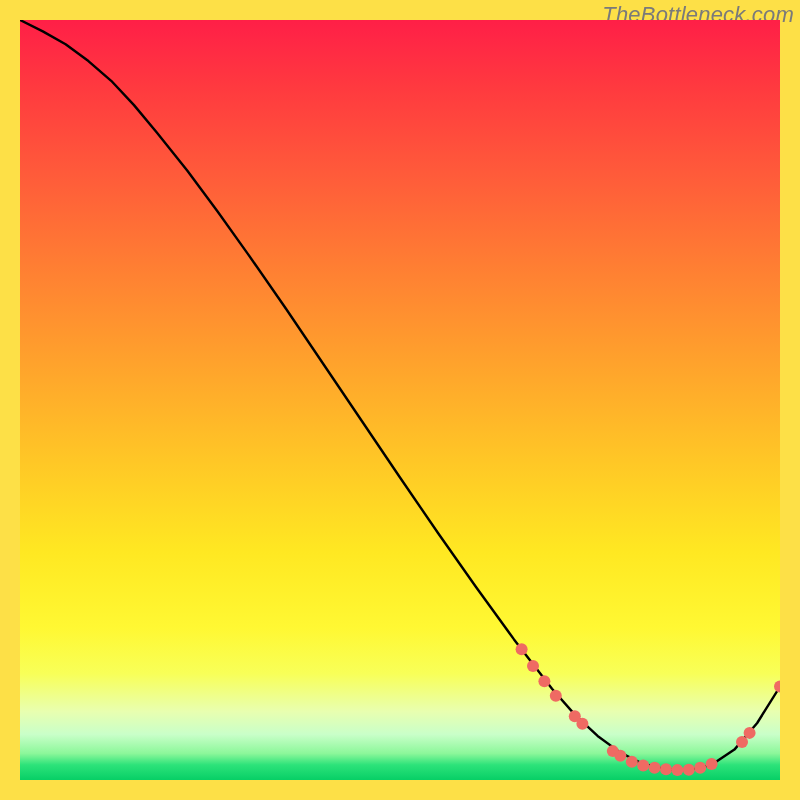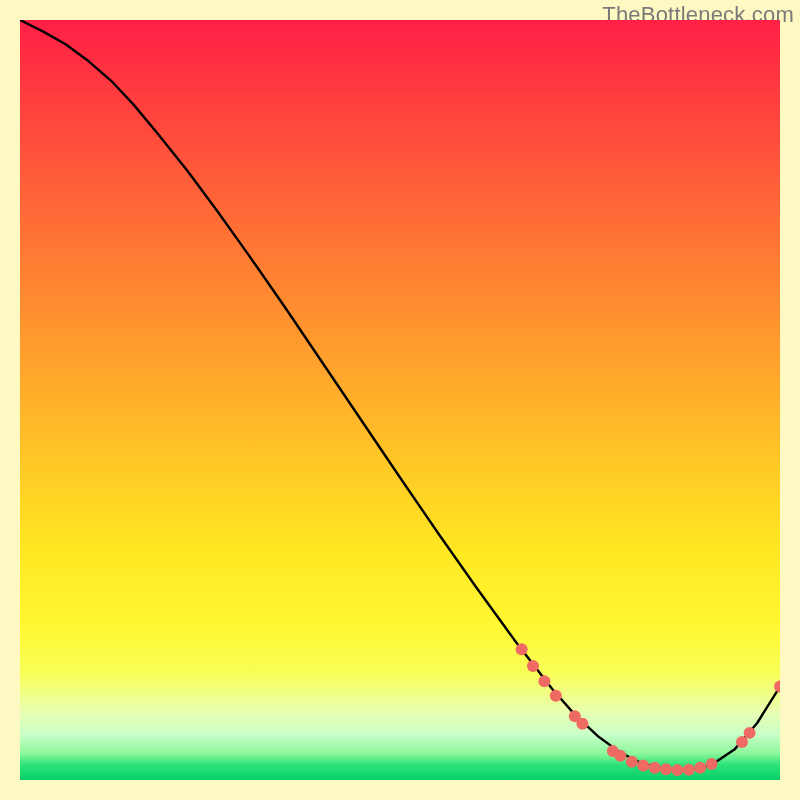--- a/index.html
+++ b/index.html
@@ -8,21 +8,22 @@
     width: 800px;
     height: 800px;
     background: #000;
     overflow: hidden;
     font-family: Arial, Helvetica, sans-serif;
   }
   .stage {
     position: relative;
     width: 800px;
     height: 800px;
-    background: #fef9c3;
+    background: #fde047;
+    font-style: italic;
   }
   .plot {
     position: absolute;
     left: 20px;
     top: 20px;
     width: 760px;
     height: 760px;
   }
   .gradient {
     position: absolute;

